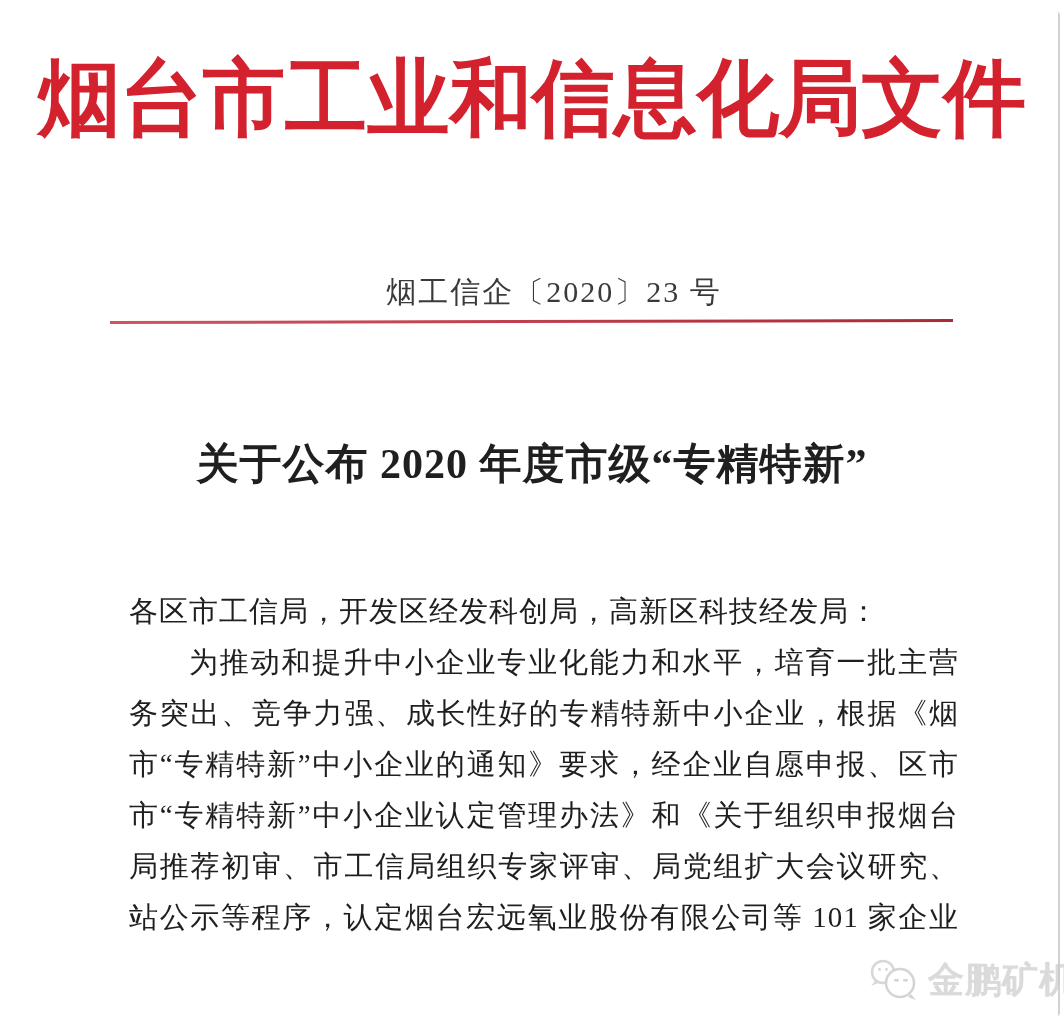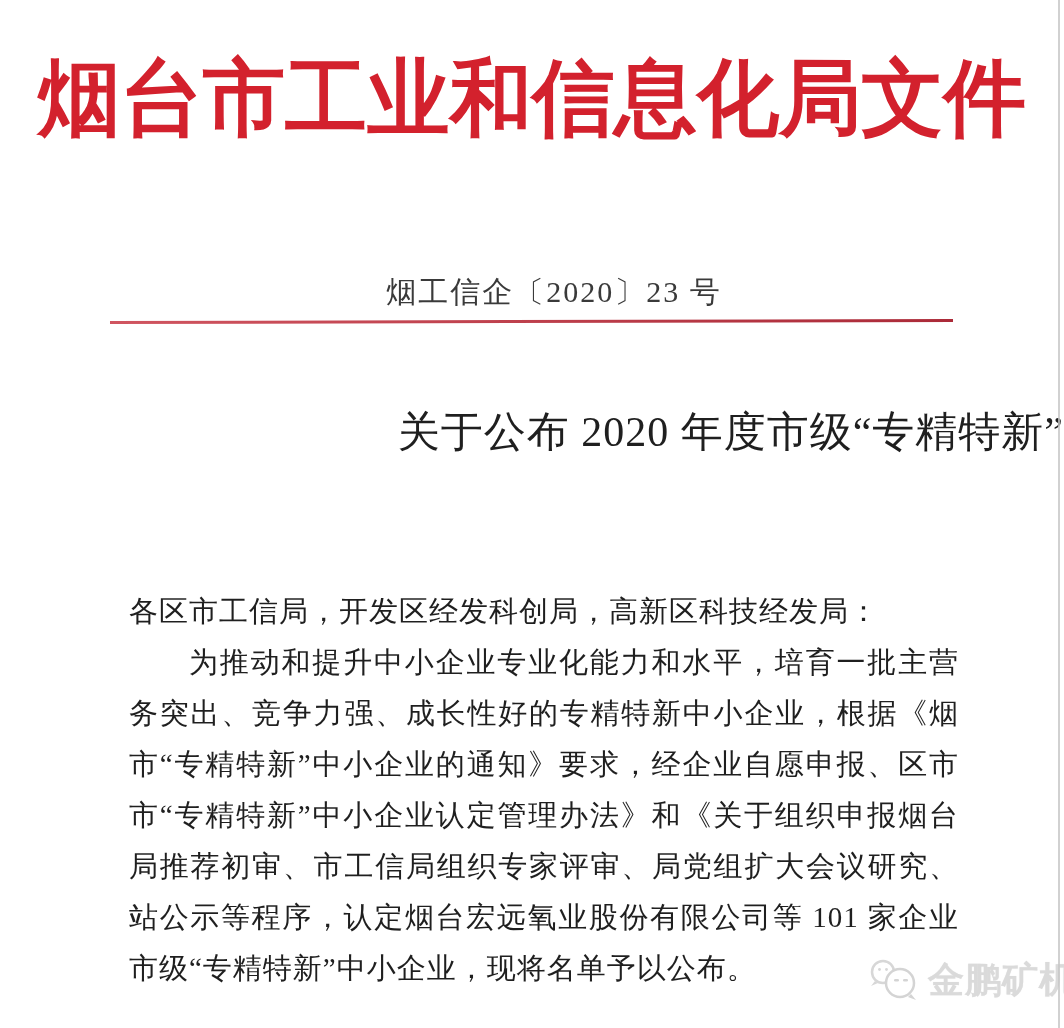--- a/index.html
+++ b/index.html
@@ -7,20 +7,21 @@
     padding: 0;
     background: #ffffff;
   }
   .page {
     position: relative;
     width: 1064px;
     height: 1028px;
     background: var(--page_bg, #ffffff);
     overflow: hidden;
     font-family: "Liberation Serif", "DejaVu Serif", serif;
+    border-radius: 29px;
   }
   
   .red-header {
     position: absolute;
     top: 38px;
     left: 0;
     width: 100%;
     text-align: center;
     font-size: 84px;
     line-height: 122px;
@@ -50,27 +51,27 @@
     top: 320px;
     left: 110px;
     width: 843px;
     height: 3px;
     background: linear-gradient(to right, #d05560, var(--divider_red, #ab2a38));
     transform: rotate(-0.15deg);
   }
   
   .doc-title {
     position: absolute;
-    top: 404px;
+    top: 436px;
     left: 0;
     width: 100%;
-    text-align: right;
+    text-align: center;
     font-size: 42px;
     line-height: 57px;
-    font-weight: normal;
+    font-weight: bold;
     color: var(--body_ink, #1f1f1f);
     letter-spacing: 1px;
   }
   
   .doc-body {
     position: absolute;
     top: 586px;
     left: 123px;
     width: 830px;
     font-size: 29px;
@@ -144,21 +145,20 @@
   </div>
 
   <div class="doc-body">
     <div class="bline">各区市工信局，开发区经发科创局，高新区科技经发局：</div>
     <div class="bline just indent">为推动和提升中小企业专业化能力和水平，培育一批主营业</div>
     <div class="bline just">务突出、竞争力强、成长性好的专精特新中小企业，根据《烟台</div>
     <div class="bline just">市“专精特新”中小企业的通知》要求，经企业自愿申报、区市</div>
     <div class="bline just">市“专精特新”中小企业认定管理办法》和《关于组织申报烟台</div>
     <div class="bline just">局推荐初审、市工信局组织专家评审、局党组扩大会议研究、网</div>
     <div class="bline just">站公示等程序，认定烟台宏远氧业股份有限公司等 101 家企业为</div>
-    <div class="bline">市级“专精特新”中小企业，现将名单予以公布。</div>
   </div>
 
   <div class="watermark">
     <svg class="watermark-icon" viewBox="0 0 58 48" fill="none" xmlns="http://www.w3.org/2000/svg">
 
       <circle cx="17" cy="16" r="11" stroke="#d7d7d7" stroke-width="2.5" fill="#ffffff"></circle>
       <path d="M9 25 L5 30 L12 27 Z" fill="#d7d7d7"></path>
       <circle cx="13.5" cy="13.5" r="1.4" fill="#d7d7d7"></circle>
       <circle cx="20.5" cy="13.5" r="1.4" fill="#d7d7d7"></circle>
 

